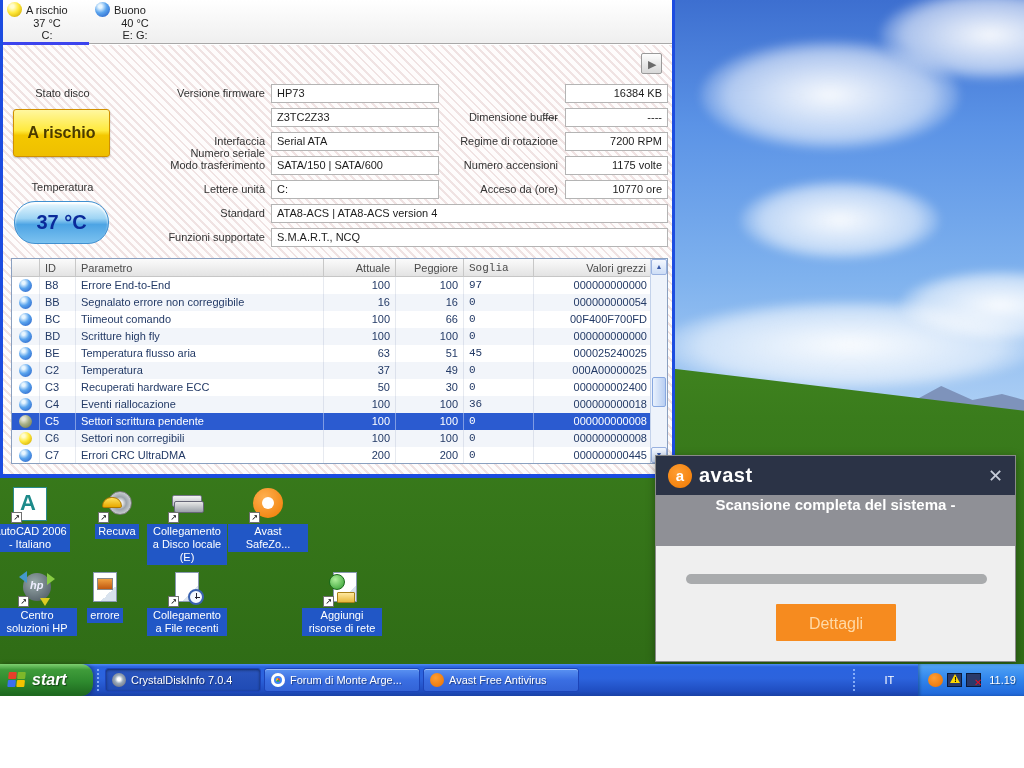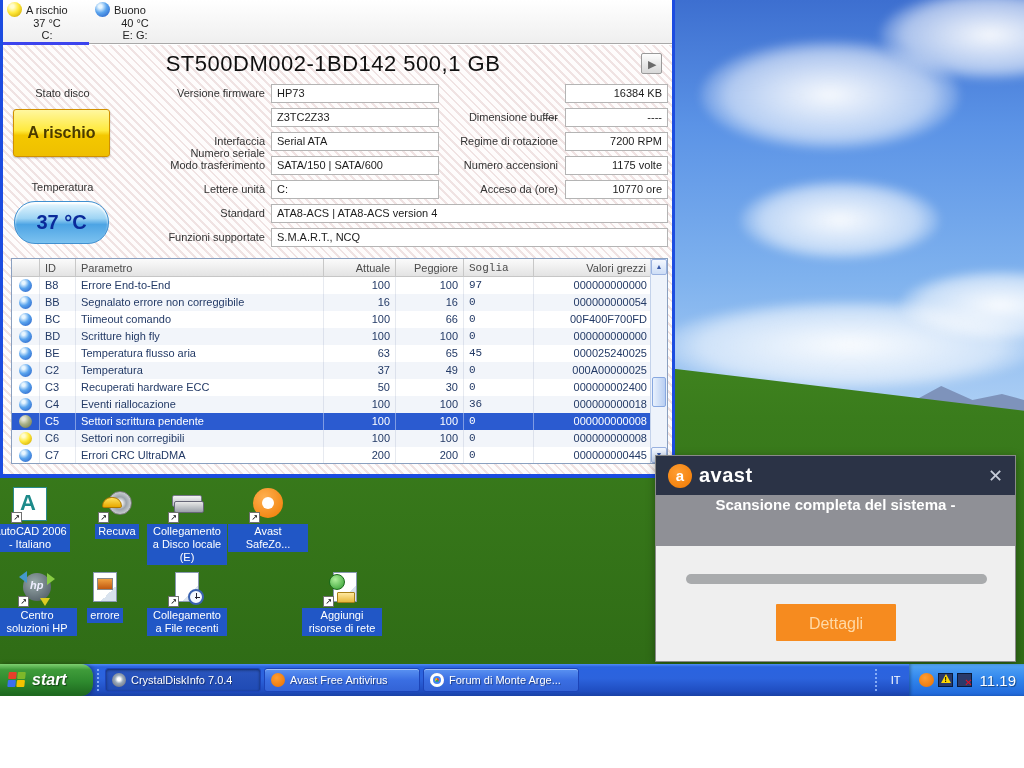--- a/index.html
+++ b/index.html
@@ -97,21 +97,21 @@
   .winflag i{display:block;border-radius:1px;}
   .handle{width:4px;height:22px;margin:0 4px;border-left:2px dotted #9ec0ff;opacity:.8;}
   .taskbtn{height:24px;width:156px;margin-right:3px;border-radius:3px;border:1px solid #1c44b8;display:flex;align-items:center;gap:5px;
     padding:0 6px;background:linear-gradient(#5a92f2,#3a6ee2 50%,#3363d6);color:#fff;font-size:11px;box-shadow:inset 0 1px 0 rgba(255,255,255,.45);}
   .taskbtn.active{background:linear-gradient(#2a55be,#1f4ab4);box-shadow:inset 0 1px 3px rgba(0,0,0,.5);}
   .taskbtn .tlabel{overflow:hidden;white-space:nowrap;text-overflow:ellipsis;text-shadow:1px 1px 1px rgba(0,0,0,.4);text-align:right;}
   .ticon{width:14px;height:14px;flex:none;border-radius:2px;}
   #lang{color:#fff;font-size:11px;padding:0 8px;}
   #tray{height:32px;margin-left:0;display:flex;align-items:center;gap:4px;padding:0 8px 0 10px;
     background:linear-gradient(180deg,#53a5f5 0%,#2f84ec 50%,#1f66d8 100%);box-shadow:inset 2px 0 3px rgba(0,0,0,.25);}
-  #clock{color:#fff;font-size:15px;margin-left:4px;text-shadow:1px 1px 1px rgba(0,0,0,.4);}
+  #clock{color:#fff;font-size:11px;margin-left:4px;text-shadow:1px 1px 1px rgba(0,0,0,.4);}
   .trayicon{position:relative;width:15px;height:14px;}
 </style>
 </head>
 <body>
 
 <div id="desktop">
 
   <div class="cloud" style="left:700px;top:40px;width:260px;height:110px;"></div>
   <div class="cloud" style="left:880px;top:-10px;width:220px;height:90px;"></div>
   <div class="cloud" style="left:740px;top:180px;width:200px;height:80px;"></div>
@@ -206,21 +206,20 @@
         <div class="row1">
             <span class="led blue led16"></span>
           <span>Buono</span>
           </div>
         <div>40 °C</div>
         <div>E: G:</div>
       </div>
     </div>
 
     <div id="cdi-body">
-      <div id="cdi-title">ST500DM002-1BD142 500,1 GB</div>
       <button id="next-disk-btn">▶</button>
 
       <div id="status-label">Stato disco</div>
       <div id="status-btn">A rischio</div>
       <div id="temp-label">Temperatura</div>
       <div id="temp-pill">37 °C</div>
 
       <div id="fields-layer">
           <div class="flabel" style="left: 120px; top: 42px; width: 142px;">Versione firmware</div>
           <div class="fbox" style="left: 268px; top: 39px; width: 168px;">HP73</div>
@@ -303,21 +302,21 @@
     <div class="scell c-thr">0</div>
     <div class="scell c-raw">000000000000</div>
             </div>
             <div class="srow">
               <div class="scell c-led">
                 <span class="led blue led13"></span>
               </div>
     <div class="scell c-id">BE</div>
     <div class="scell c-name">Temperatura flusso aria</div>
     <div class="scell c-cur">63</div>
-    <div class="scell c-wor">65</div>
+    <div class="scell c-wor">51</div>
     <div class="scell c-thr">45</div>
     <div class="scell c-raw">000025240025</div>
             </div>
             <div class="srow">
               <div class="scell c-led">
                 <span class="led blue led13"></span>
               </div>
     <div class="scell c-id">C2</div>
     <div class="scell c-name">Temperatura</div>
     <div class="scell c-cur">37</div>
@@ -413,29 +412,29 @@
       </span>
       <span class="stxt">start</span>
     </div>
     <div class="handle"></div>
     <div id="taskbtns" style="display:flex;align-items:center;">
         <div class="taskbtn active">
           <span class="ticon" style="background:radial-gradient(circle at 50% 45%,#fff 15%,#9ab 40%,#667 90%);border-radius:50%;"></span>
                <span class="tlabel">CrystalDiskInfo 7.0.4</span>
         </div>
         <div class="taskbtn">
+          <span class="ticon" style="background:conic-gradient(#ea4335 0 33%,#34a853 0 66%,#fbbc05 0 100%);border-radius:50%;box-shadow:inset 0 0 0 3px #fff, inset 0 0 0 5px #4285f4;"></span>
+               <span class="tlabel">Forum di Monte Arge...</span>
+        </div>
+        <div class="taskbtn">
           <span class="ticon" style="background:radial-gradient(circle at 40% 35%,#ff9e33,#e86e00);border-radius:50%;"></span>
                <span class="tlabel">Avast Free Antivirus</span>
         </div>
-        <div class="taskbtn">
-          <span class="ticon" style="background:conic-gradient(#ea4335 0 33%,#34a853 0 66%,#fbbc05 0 100%);border-radius:50%;box-shadow:inset 0 0 0 3px #fff, inset 0 0 0 5px #4285f4;"></span>
-               <span class="tlabel">Forum di Monte Arge...</span>
-        </div>
-      </div>
-    <div style="margin-left:auto;display:flex;align-items:center;height:32px;">
+      </div>
+    <div style="margin-left:auto;display:flex;align-items:center;height:32px;gap:16px;">
       <div class="handle"></div>
       <div id="lang">IT</div>
       <div id="tray">
         <div class="trayicon" style="border-radius:50%;background:radial-gradient(circle at 40% 35%,#ff9e33,#e86e00);"></div>
         <div class="trayicon" style="background:#2a3a6a;border:1px solid #0a1a3a;">
           <span style="position:absolute;left:2px;top:0px;width:0;height:0;border-left:5px solid transparent;border-right:5px solid transparent;border-bottom:9px solid #ffd800;"></span>
           <span style="position:absolute;left:6px;top:2px;font-size:7px;font-weight:bold;color:#000;">!</span>
         </div>
         <div class="trayicon" style="background:#2a3a6a;border:1px solid #0a1a3a;">
           <span style="position:absolute;right:-2px;bottom:-2px;color:#e81123;font-size:10px;font-weight:bold;line-height:10px;">✕</span>

